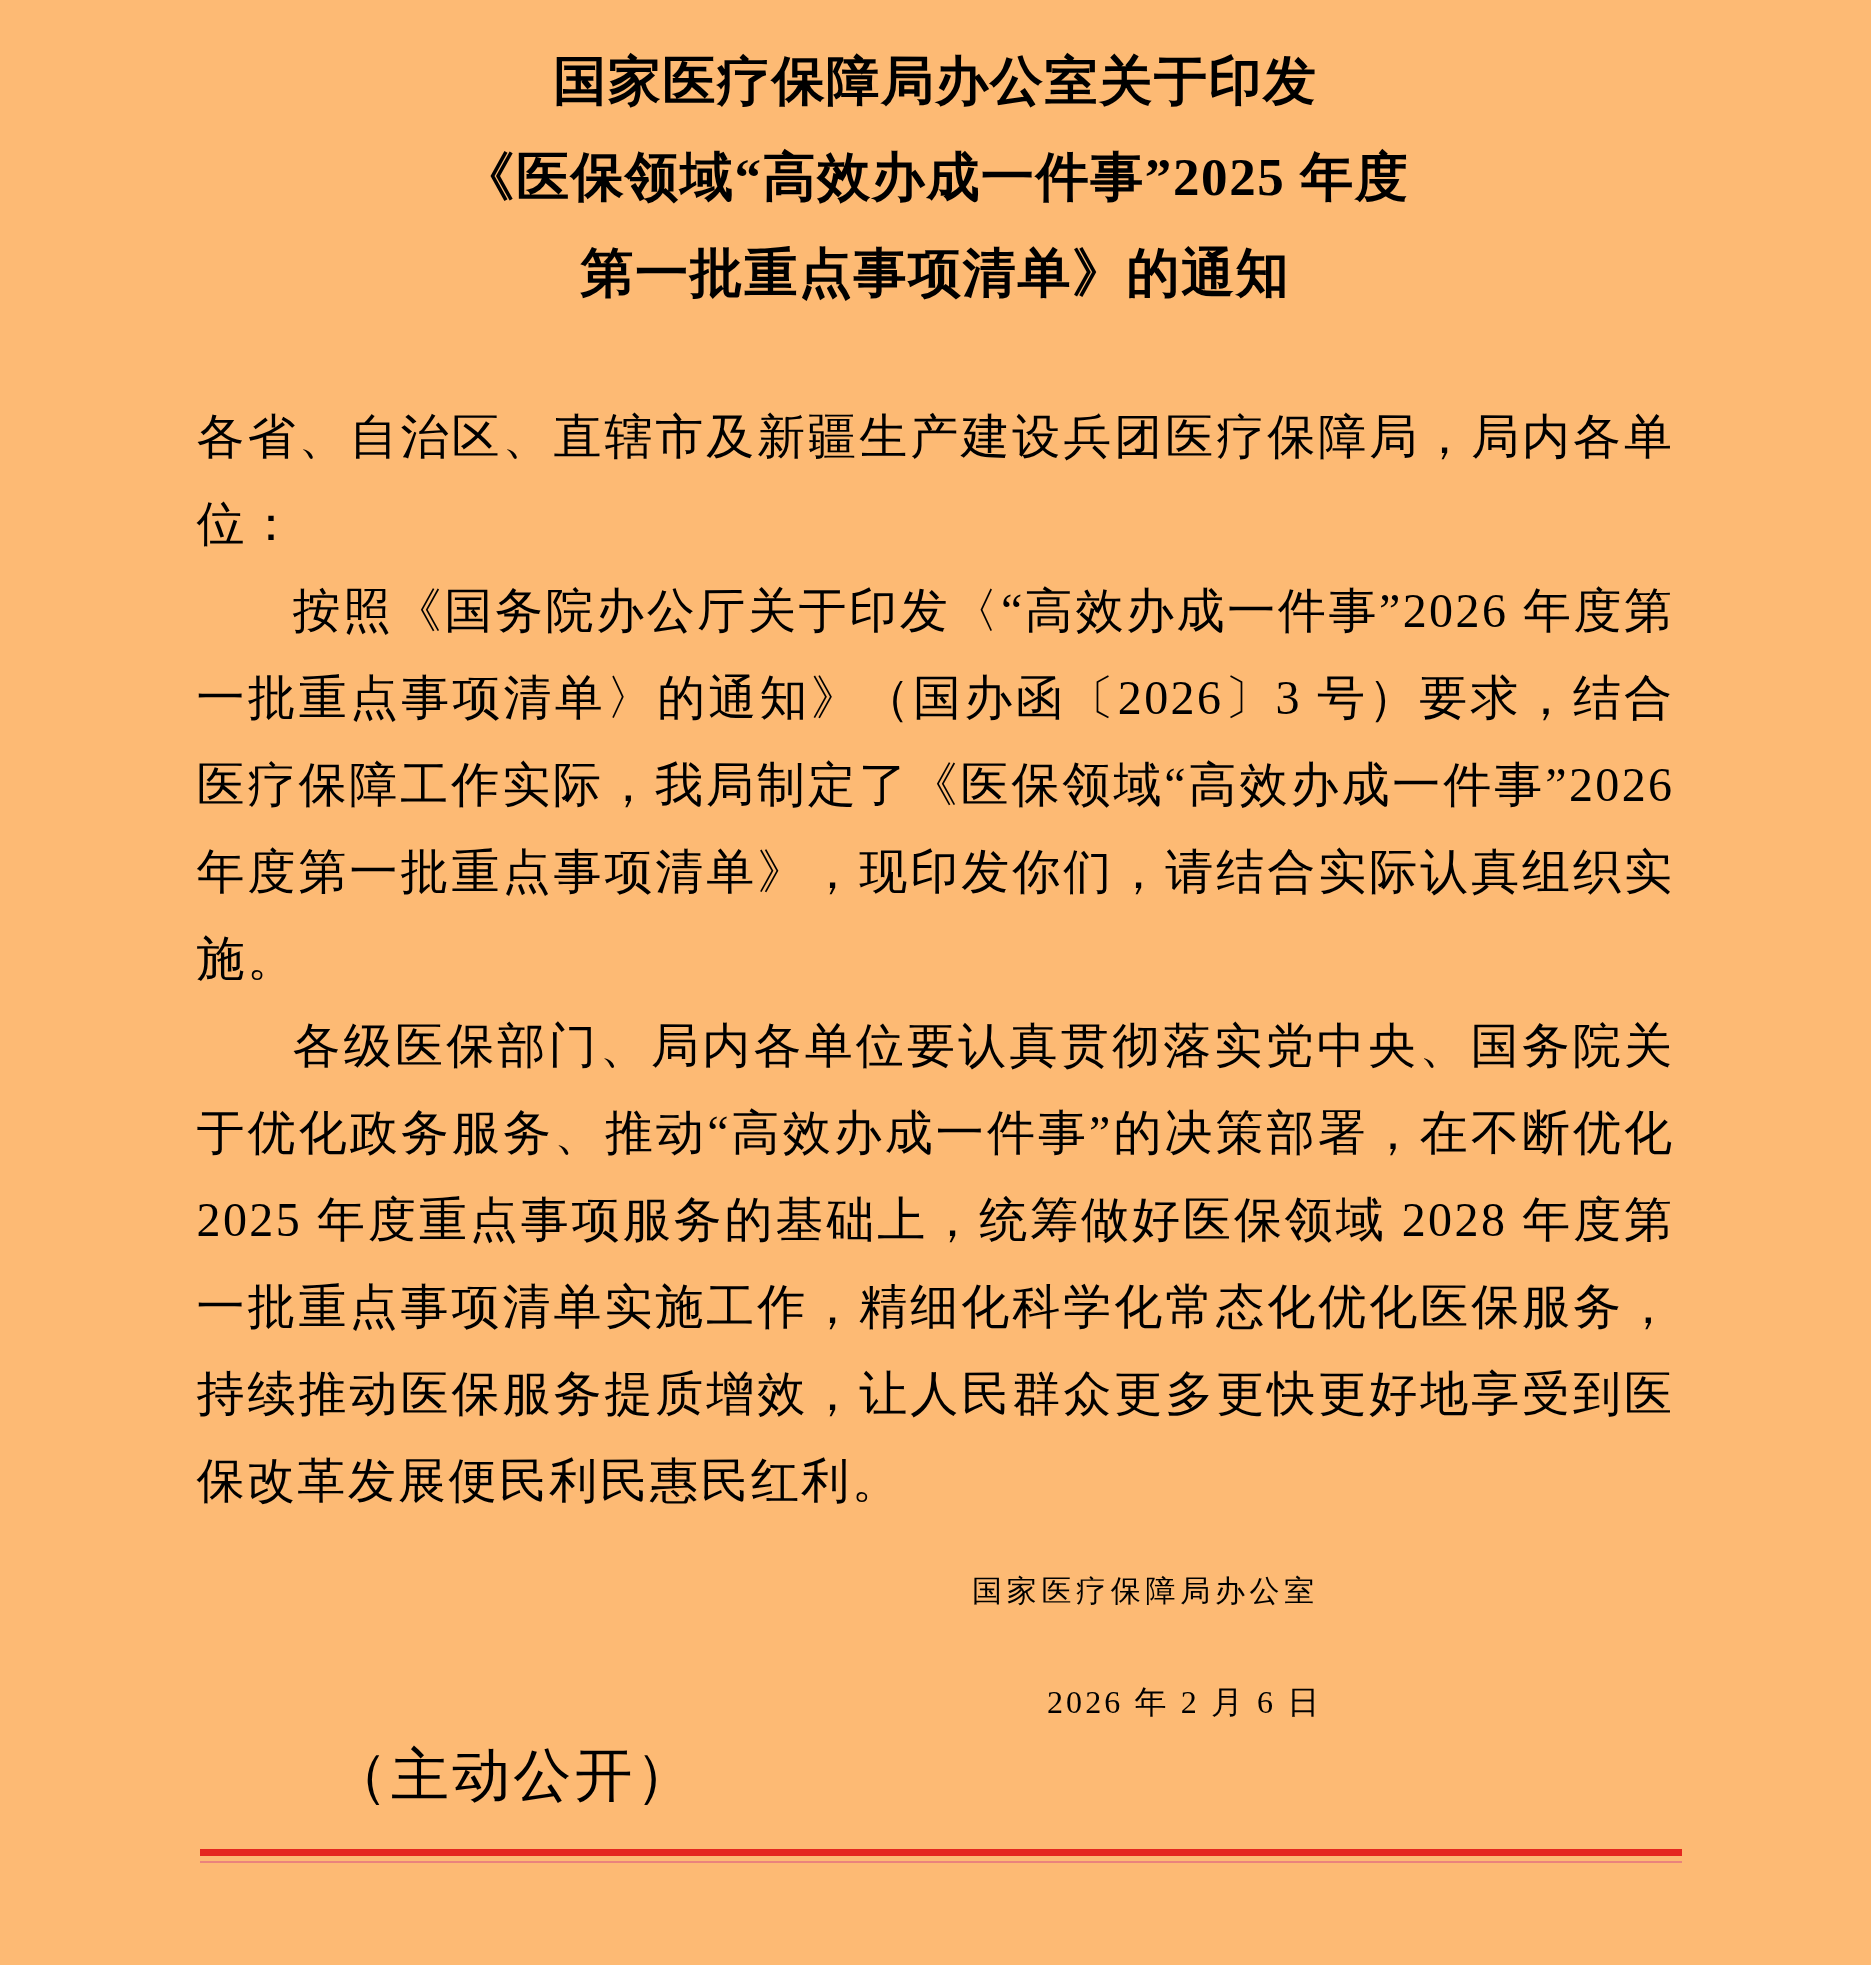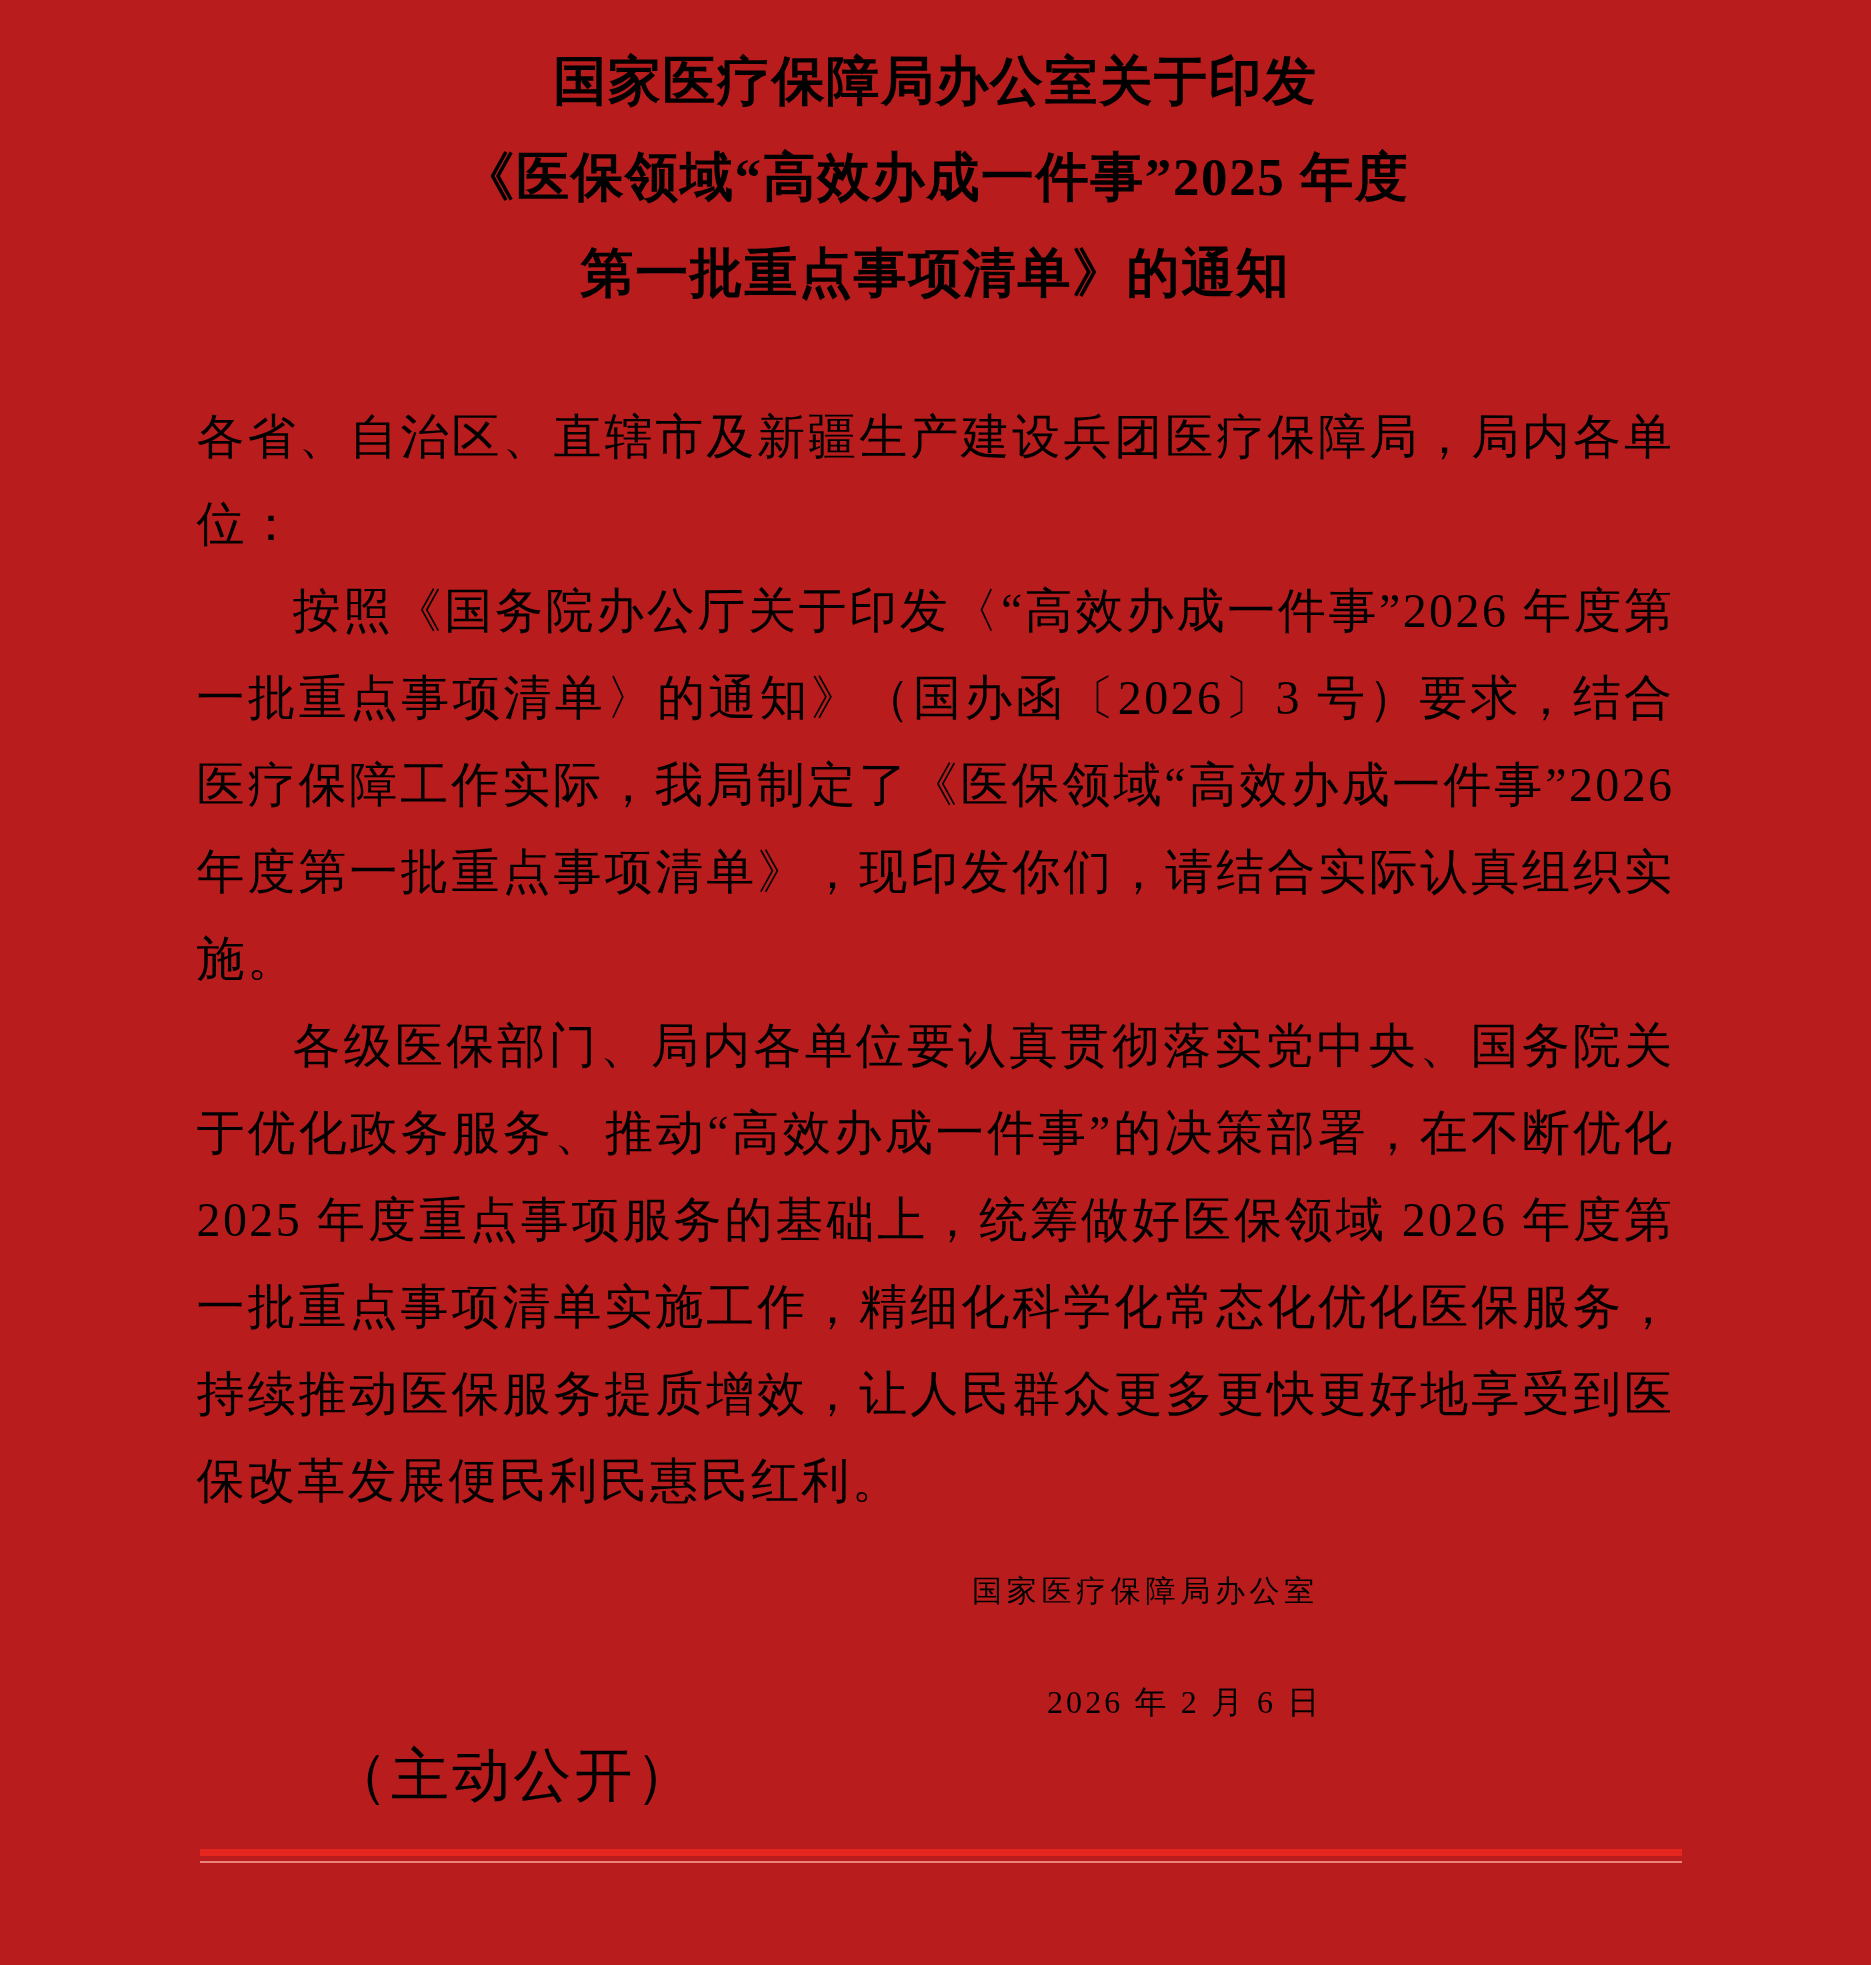--- a/index.html
+++ b/index.html
@@ -4,21 +4,21 @@
 <style>
   html, body {
     margin: 0;
     padding: 0;
     background: #ffffff;
   }
   .page {
     position: relative;
     width: 1871px;
     height: 1965px;
-    background: #b91c1c;
+    background: #fdba74;
     color: #000000;
     font-family: "Liberation Serif", "DejaVu Serif", serif;
     overflow: hidden;
   }
   .title-block {
     padding-top: 33px;
     text-align: center;
     font-weight: bold;
     font-size: 53px;
     line-height: 96px;
@@ -87,21 +87,21 @@
 
   <div class="title-block">
     <span class="title-line">国家医疗保障局办公室关于印发</span>
     <span class="title-line">《医保领域“高效办成一件事”2025 年度</span>
     <span class="title-line">第一批重点事项清单》的通知</span>
   </div>
 
   <div class="content">
     <p>各省、自治区、直辖市及新疆生产建设兵团医疗保障局，局内各单位：</p>
     <p class="indent">按照《国务院办公厅关于印发〈“高效办成一件事”2026 年度第一批重点事项清单〉的通知》（国办函〔2026〕3 号）要求，结合医疗保障工作实际，我局制定了《医保领域“高效办成一件事”2026 年度第一批重点事项清单》，现印发你们，请结合实际认真组织实施。</p>
-    <p class="indent">各级医保部门、局内各单位要认真贯彻落实党中央、国务院关于优化政务服务、推动“高效办成一件事”的决策部署，在不断优化 2025 年度重点事项服务的基础上，统筹做好医保领域 2026 年度第一批重点事项清单实施工作，精细化科学化常态化优化医保服务，持续推动医保服务提质增效，让人民群众更多更快更好地享受到医保改革发展便民利民惠民红利。</p>
+    <p class="indent">各级医保部门、局内各单位要认真贯彻落实党中央、国务院关于优化政务服务、推动“高效办成一件事”的决策部署，在不断优化 2025 年度重点事项服务的基础上，统筹做好医保领域 2028 年度第一批重点事项清单实施工作，精细化科学化常态化优化医保服务，持续推动医保服务提质增效，让人民群众更多更快更好地享受到医保改革发展便民利民惠民红利。</p>
   </div>
 
   <div class="signature">国家医疗保障局办公室</div>
 
   <div class="doc-date">2026 年 2 月 6 日</div>
 
   <div class="disclosure">（主动公开）</div>
 
   <div class="rule rule-thick" style="background-color: rgb(229, 39, 31);"></div>
 

